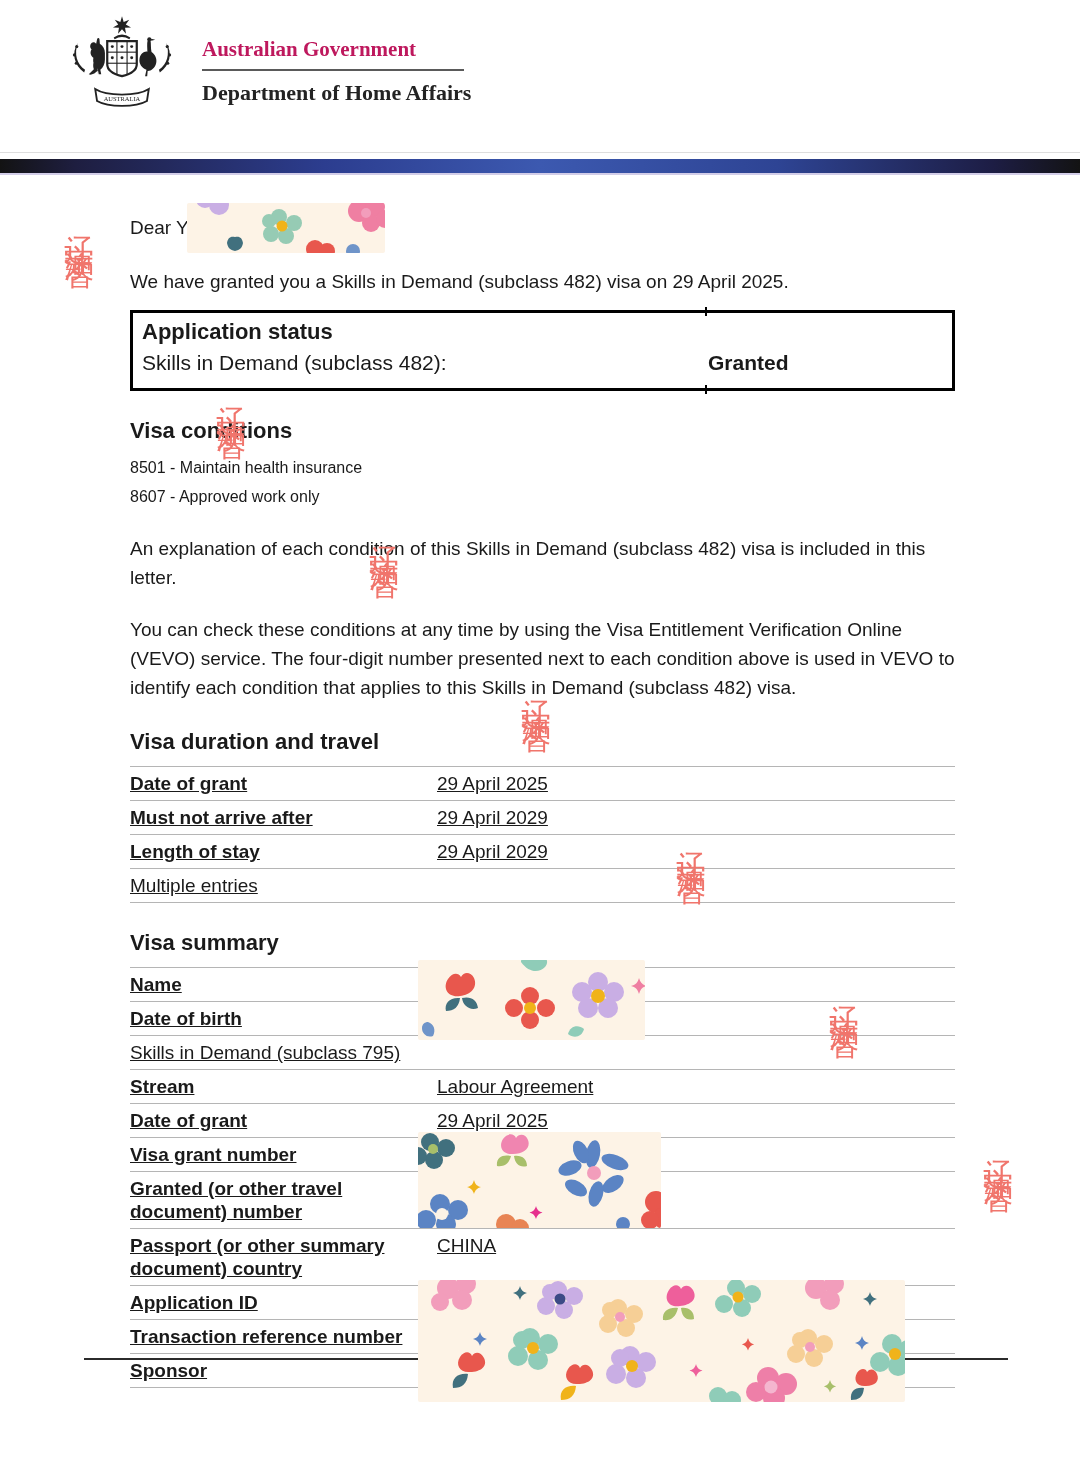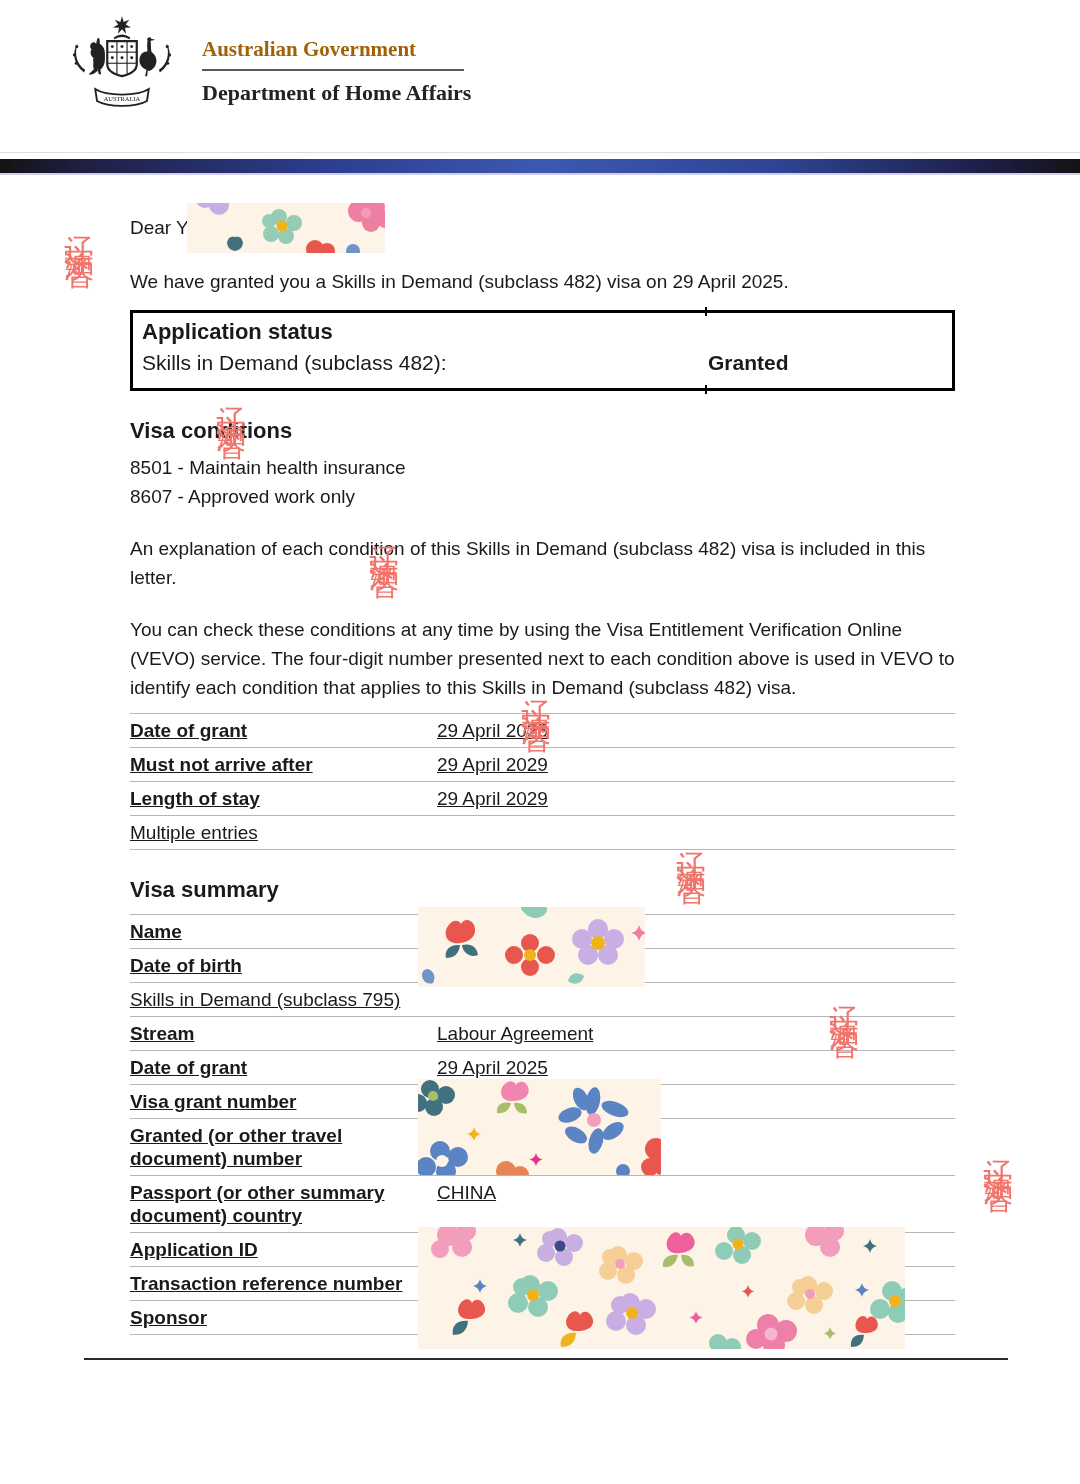--- a/index.html
+++ b/index.html
@@ -13,21 +13,21 @@
     overflow:hidden;
   }
 
   
   .header { padding:14px 0 0 62px; height:152px; }
   .logo-row { display:flex; align-items:center; }
   .crest svg { width:120px; height:104px; display:block; }
   .dept-block { padding-left:20px; padding-top:10px; }
   .gov-name {
     font-family:"Liberation Serif", serif; font-weight:bold;
-    font-size:21px; color:#a16207;
+    font-size:21px; color:#be185d;
     display:inline-block; padding-bottom:7px;
     border-bottom:2px solid #5a5a5a; min-width:262px;
   }
   .dept-name {
     font-family:"Liberation Serif", serif; font-weight:bold;
     font-size:22px; color:#232323; margin-top:9px;
   }
   .pre-bar-line { height:1px; background:#dedede; margin-bottom:6px; }
   .bar {
     height:16px;
@@ -42,21 +42,21 @@
 
   .status-box { margin-top:17px; border:3px solid #000; padding:6px 10px 13px 9px; position:relative; }
   .status-title { font-size:22px; font-weight:bold; }
   .status-row { display:flex; font-size:21px; margin-top:6px; }
   .status-item { width:566px; }
   .status-value { font-weight:bold; }
   .tick { position:absolute; width:2px; height:9px; background:#000; left:572px; }
   .tick.top { top:-6px; } .tick.bottom { bottom:-6px; }
 
   .section-title { font-size:22px; font-weight:bold; margin-top:27px; }
-  .cond-list { margin-top:9px; font-size:19px; line-height:29px; }
+  .cond-list { margin-top:9px; font-size:16px; line-height:29px; }
   .para { margin-top:23px; font-size:19px; line-height:29px; }
 
   .dtable { margin-top:11px; border-top:1px solid #b5b5b5; position:relative; }
   .trow { display:flex; border-bottom:1px solid #b5b5b5; padding:5px 0; align-items:flex-start;text-decoration:underline; }
   .tlabel { width:307px; font-weight:bold; font-size:19px; line-height:23px; padding-right:14px; }
   .tvalue { font-size:19px; line-height:23px; flex:1; }
 
   
   .sticker { position:absolute; background:#fdf3e6; overflow:hidden; z-index:40; border-radius:2px; }
   .sticker svg { display:block; width:100%; height:100%; }
@@ -189,20 +189,21 @@
   <div class="section-title">Visa conditions</div>
   <div class="cond-list">
 
   <div>8501 - Maintain health insurance</div>
       <div>8607 - Approved work only</div>
     </div>
 
   <div class="para">An explanation of each condition of this Skills in Demand (subclass 482) visa is included in this letter.</div>
   <div class="para">You can check these conditions at any time by using the Visa Entitlement Verification Online (VEVO) service. The four-digit number presented next to each condition above is used in VEVO to identify each condition that applies to this Skills in Demand (subclass 482) visa.</div>
 
+  <div class="section-title">Visa duration and travel</div>
   <div class="dtable">
 
       <div class="trow">
         <div class="tlabel">Date of grant</div>
         <div class="tvalue">29 April 2025</div>
       </div>
 
       <div class="trow">
         <div class="tlabel">Must not arrive after</div>
         <div class="tvalue">29 April 2029</div>

